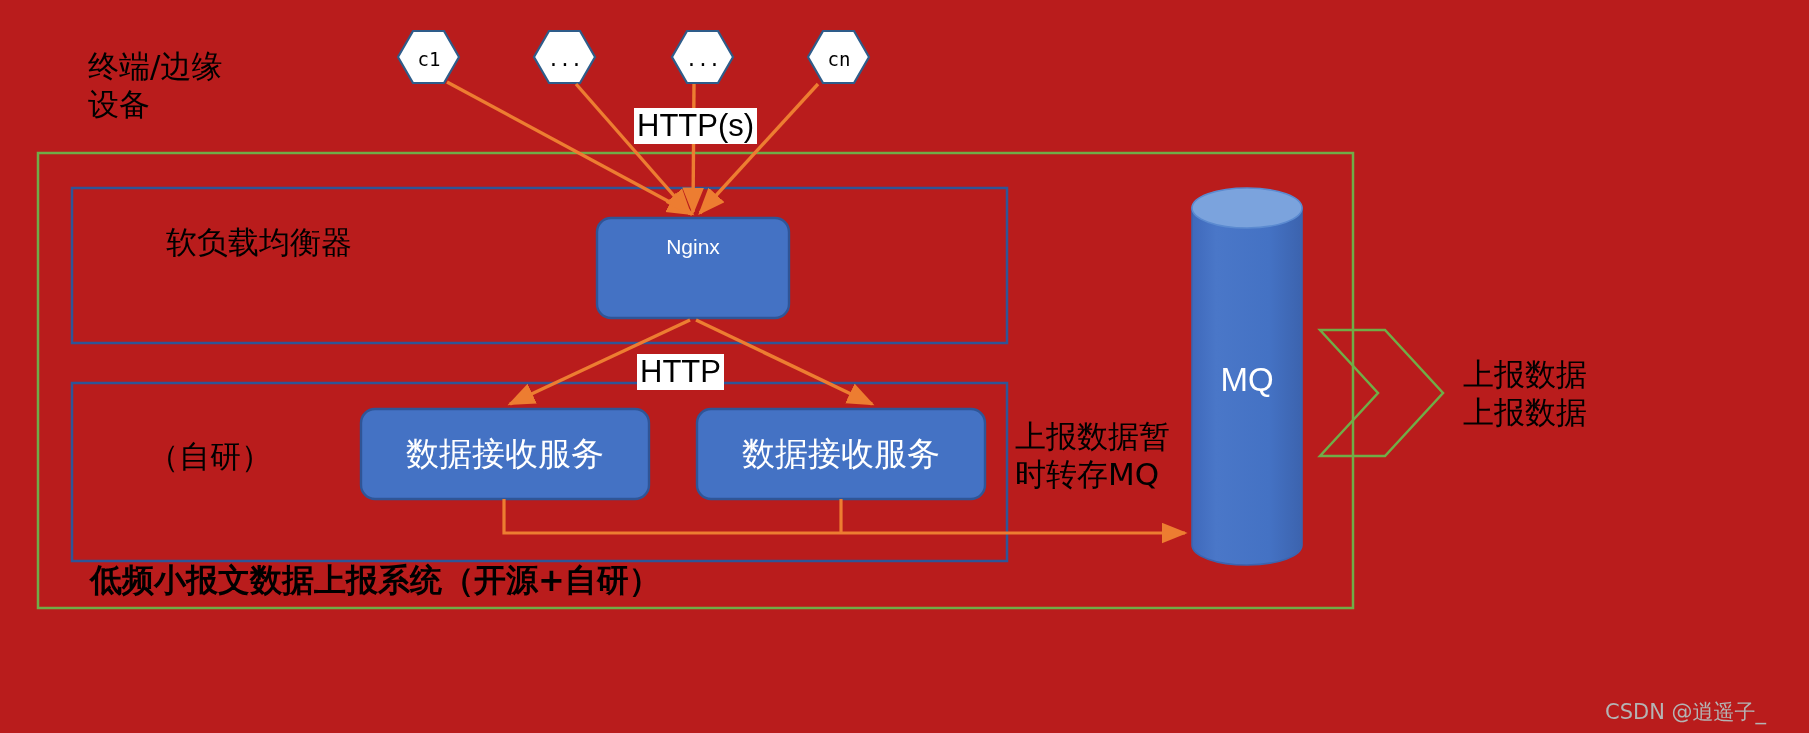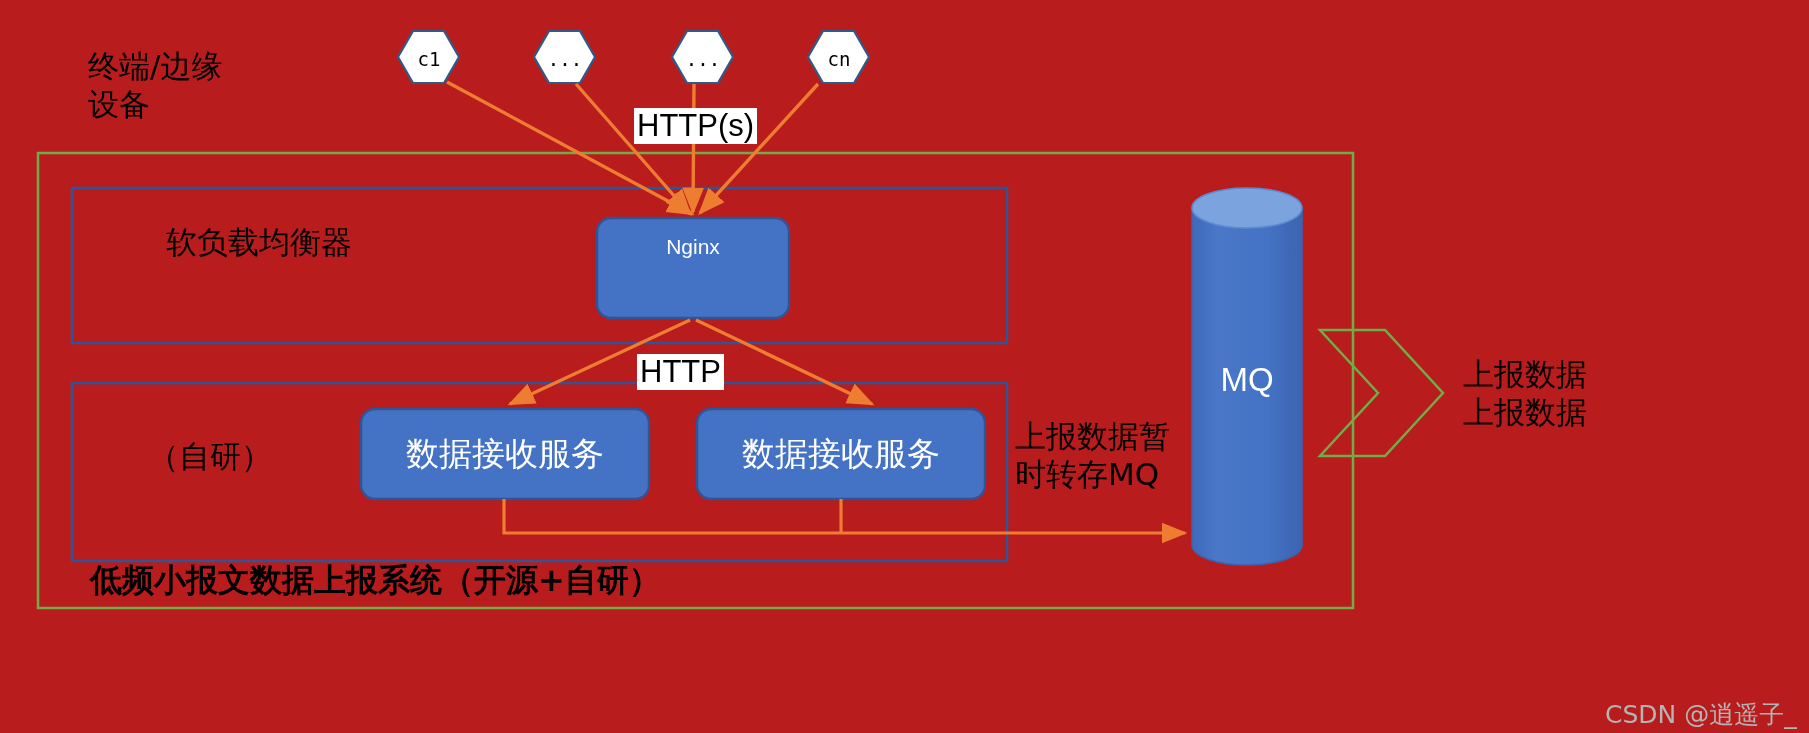--- a/index.html
+++ b/index.html
@@ -42,21 +42,21 @@
     position: absolute;
     color: #000000;
     white-space: pre;
     font-size: 31px;
     background: #ffffff;
     padding: 0 3px;
   }
   .watermark {
     position: absolute;
     color: #b4b4b4;
-    font-size: 25px;
+    font-size: 21px;
     white-space: pre;
   }
   .section-label {
     font-size: 31px;
   }
   .cjk {
     font-family: "DejaVu Sans", "Liberation Sans", sans-serif;
   }
   .bold-title {
     font-weight: bold;

